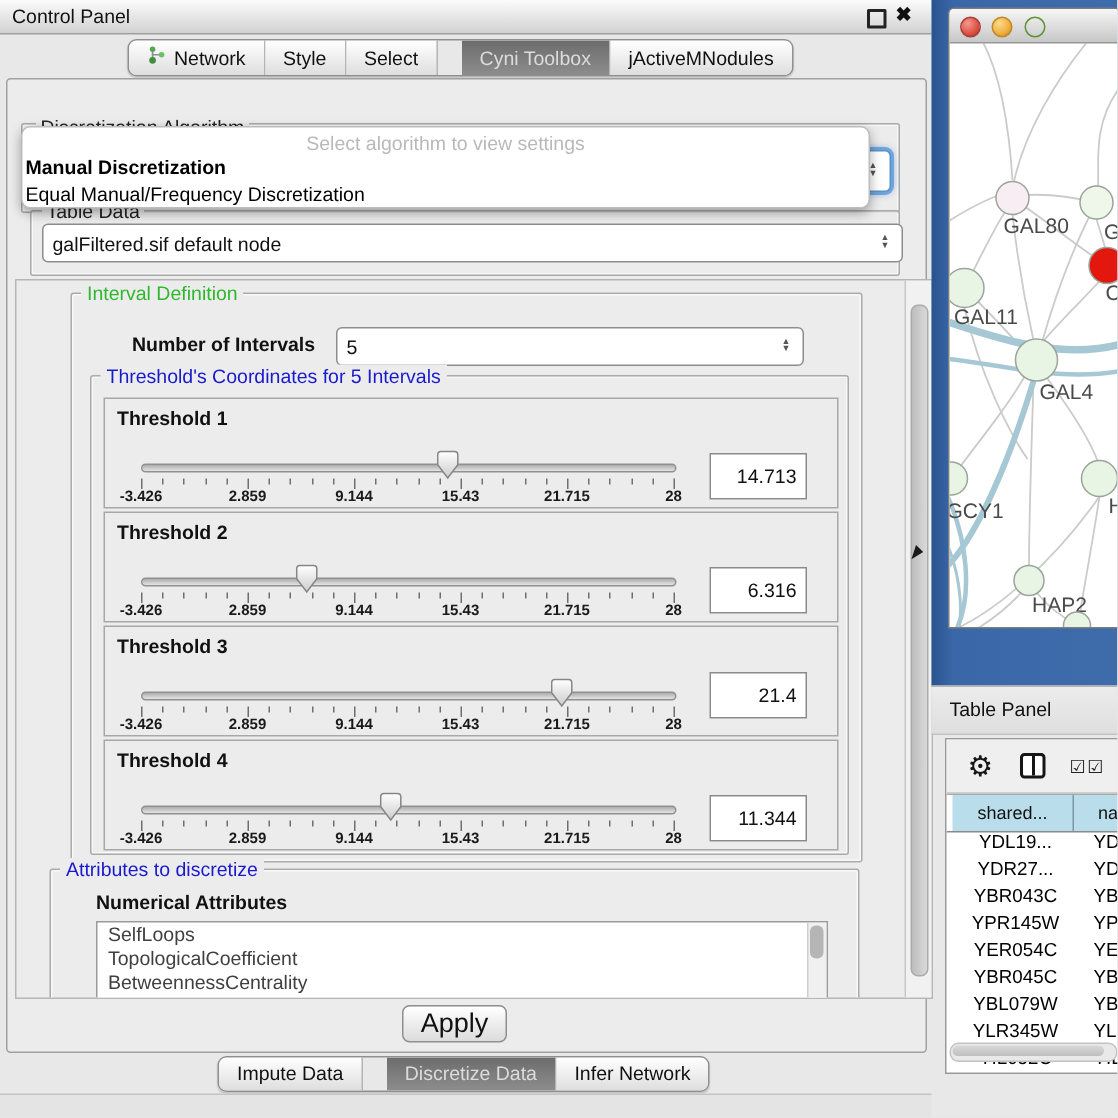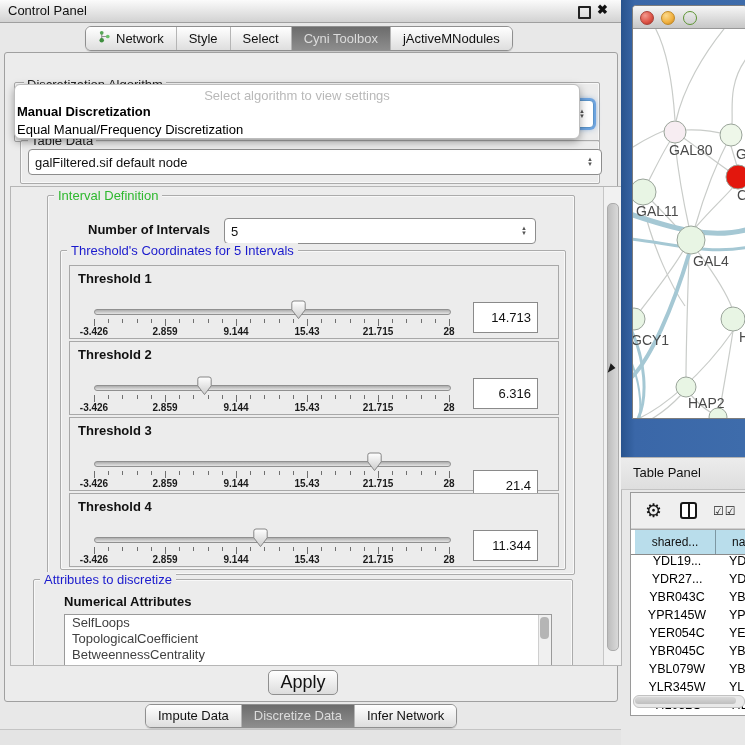--- a/index.html
+++ b/index.html
@@ -11,21 +11,21 @@
   .titlebar{left:0;top:0;width:621px;height:22px;
     background:linear-gradient(#fbfbfb,#d2d2d2);border-bottom:1px solid #9f9f9f;}
   .titlebar .title{position:absolute;left:8px;top:3px;font-size:13px;color:#111;}
   .float-ico{position:absolute;left:578px;top:6px;width:9px;height:9px;border:2px solid #222;border-radius:1px;}
   .close-ico{position:absolute;left:597px;top:2px;font-size:13px;font-weight:bold;color:#111;}
   .tabstrip{display:inline-flex;border:1px solid #8f8f8f;border-radius:6px;overflow:hidden;
     box-shadow:0 1px 1px rgba(0,0,0,.15);}
   .tab{padding:3px 12px 4px 12px;font-size:13px;color:#111;background:linear-gradient(#ffffff,#dedede);
     display:flex;align-items:center;gap:5px;white-space:nowrap;border-right:1px solid #b5b5b5;}
   .tab:last-child{border-right:none;}
-  .tab.sel{background:linear-gradient(#6c6c6c,#8d8d8d);color:#dcdcdc;}
+  .tab.sel{background:linear-gradient(#6c6c6c,#8d8d8d);color:#dcdcdc;margin-left:16px;}
   .mainpanel{left:4px;top:52px;width:612px;height:648px;background:#ececec;
     border:1px solid #a0a0a0;border-radius:3px;}
   .groupbox{position:absolute;border:1px solid #ababab;border-radius:2px;
     box-shadow:inset 0 0 0 1px rgba(255,255,255,.65);}
   .grouplabel{position:absolute;top:-8px;left:6px;background:#ececec;padding:0 4px;font-size:13px;}
   .g-green{color:#2eb82e;} .g-blue{color:#1a1acd;}
   .combo{position:absolute;background:#fff;border:1px solid #8d8d8d;border-radius:4px;
     display:flex;align-items:center;font-size:13px;color:#111;padding:0 6px;}
   .combo .val{flex:1;overflow:hidden;white-space:nowrap;}
   .spin{display:flex;flex-direction:column;line-height:5px;font-size:6px;color:#555;padding-right:2px;}
@@ -285,21 +285,21 @@
               <div class="tick" style="left: 379px; top: 53px; height: 7px;"></div>
               <div class="ticklbl" style="left: 24px; top: 60px;">-3.426</div>
               <div class="ticklbl" style="left: 95px; top: 60px;">2.859</div>
               <div class="ticklbl" style="left: 166px; top: 60px;">9.144</div>
               <div class="ticklbl" style="left: 237px; top: 60px;">15.43</div>
               <div class="ticklbl" style="left: 308px; top: 60px;">21.715</div>
               <div class="ticklbl" style="left: 379px; top: 60px;">28</div>
               <div style="position: absolute; top: 34px; left: 296.944px; width: 15px; height: 20px;"><svg width="15" height="20" viewBox="0 0 15 20">
                   <path d="M3,1 H12 Q14.2,1 14.2,3.2 V9.8 L7.5,18.6 L0.8,9.8 V3.2 Q0.8,1 3,1 Z" fill="url(#thumbGrad)" stroke="#868686" stroke-width="1"></path>
                 </svg></div>
-              <div class="valbox" style="left: 403px; top: 52px; width: 57px; height: 29px;">21.4</div>
+              <div class="valbox" style="left: 403px; top: 30px; width: 57px; height: 29px;">21.4</div>
             </div>
             <div class="thr-panel" style="top: 242px;">
               <div class="thr-label">Threshold 4</div>
               <div class="track" style="left: 24px; top: 43px; width: 355px;"></div>
               <div class="tick" style="left: 24px; top: 53px; height: 7px;"></div>
               <div class="tick" style="left: 38.2px; top: 53px; height: 4px;"></div>
               <div class="tick" style="left: 52.4px; top: 53px; height: 4px;"></div>
               <div class="tick" style="left: 66.6px; top: 53px; height: 4px;"></div>
               <div class="tick" style="left: 80.8px; top: 53px; height: 4px;"></div>
               <div class="tick" style="left: 95px; top: 53px; height: 7px;"></div>

